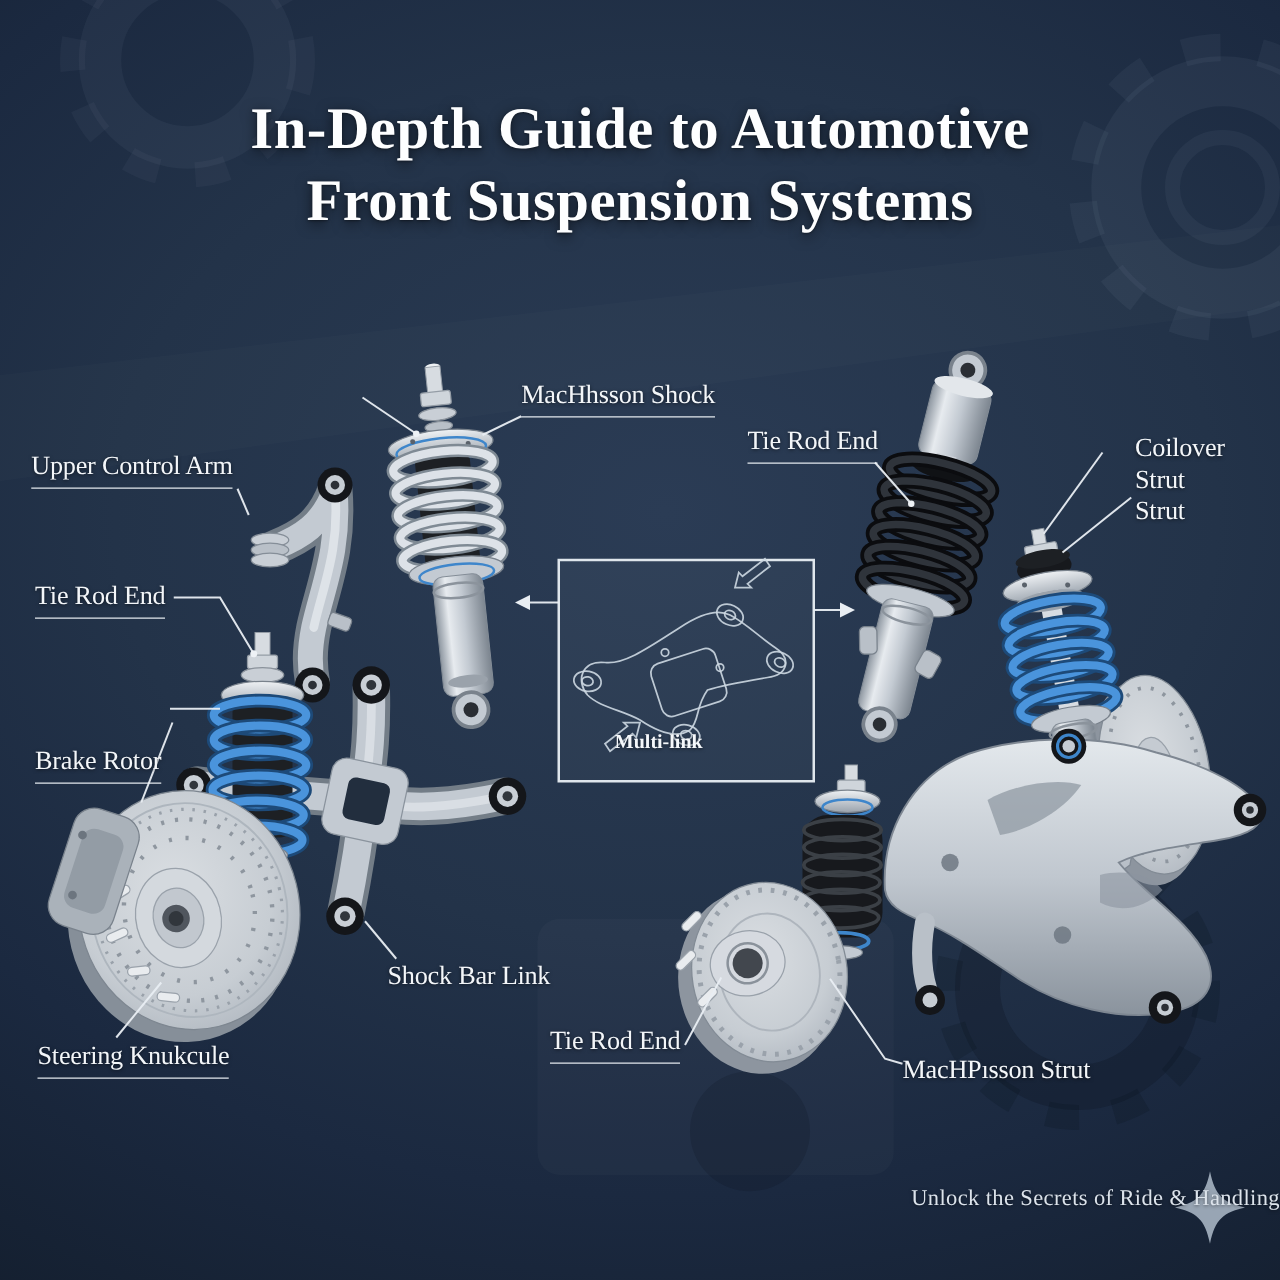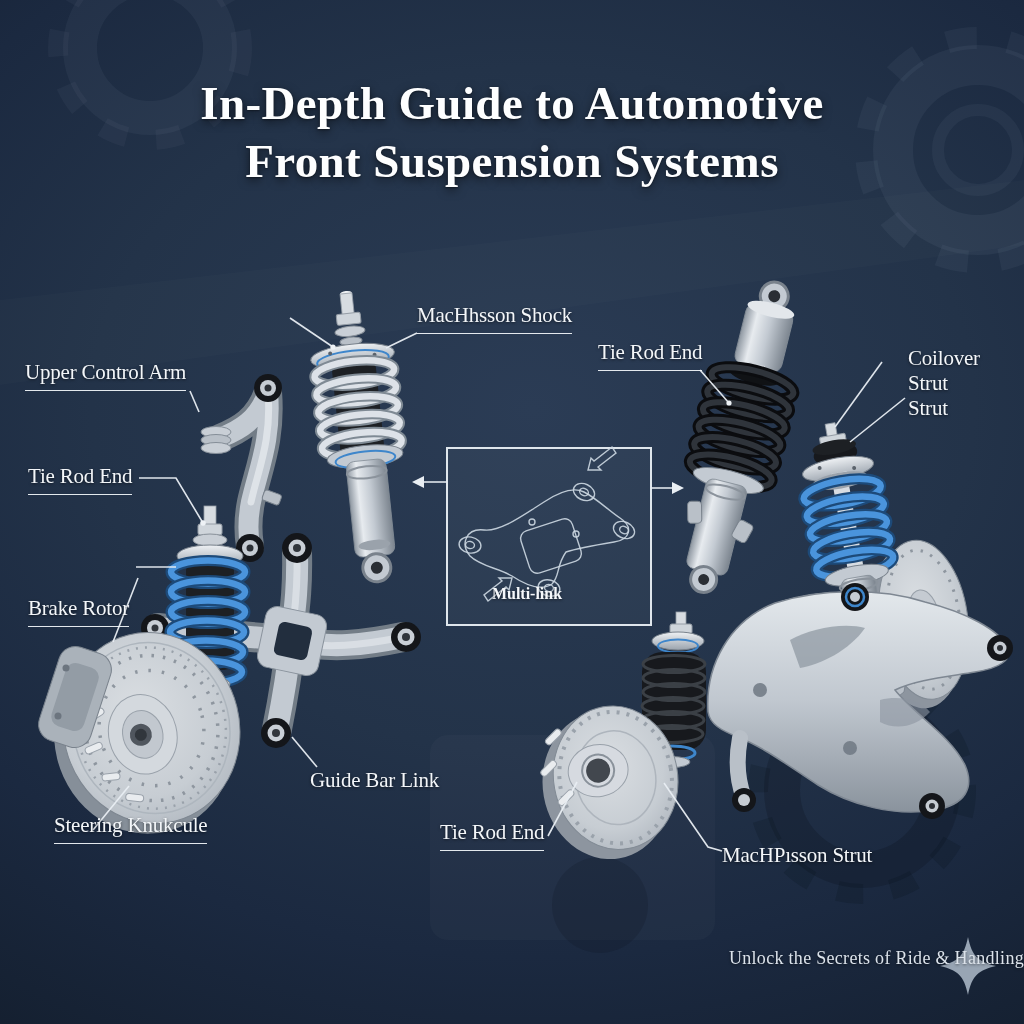--- a/index.html
+++ b/index.html
@@ -19,21 +19,21 @@
   .lb-dw{left:133px;top:288px;}
   .lb-cs{left:417px;top:303px;}
   .lb-trer{left:598px;top:340px;}
   .lb-macr{left:908px;top:346px;}
   .lb-macr span{display:block;}
   .lb-uca{left:25px;top:360px;}
   .lb-trel{left:28px;top:464px;}
   .lb-br{left:28px;top:552px;margin-top:44px;}
   .lb-ml{left:447px;top:581px;width:160px;text-align:center;font-weight:700;font-size:16px;color:#f5f8fb;letter-spacing:0;}
   .lb-sbl{left:310px;top:768px;}
-  .lb-sk{left:30px;top:813px;margin-left:24px;}
+  .lb-sk{left:30px;top:832px;}
   .lb-treb{left:440px;top:820px;}
   .lb-macb{left:722px;top:843px;text-align:center;}
 
   .tagline{position:absolute;top:948px;left:0;width:100%;text-align:right;
     color:#dce3eb;font-size:18px;letter-spacing:.3px;text-shadow:0 1px 3px rgba(0,0,0,.5);}
 
   
   .cl ellipse{fill:none;}
   .sp-sil .u{stroke:#7f8a94;stroke-width:10.5;}
   .sp-sil .o{stroke:#dde2e8;stroke-width:6.5;}
@@ -382,20 +382,20 @@
 <div class="label ul lb-trer">Tie Rod End</div>
 <div class="label lb-macr">
   <span>Coilover</span>
   <span>Strut</span>
   <span>Strut</span>
 </div>
 <div class="label ul lb-uca">Upper Control Arm</div>
 <div class="label ul lb-trel">Tie Rod End</div>
 <div class="label ul lb-br">Brake Rotor</div>
 <div class="label lb-ml">Multi-link</div>
-<div class="label lb-sbl">Guide Bar Link</div>
+<div class="label lb-sbl">Shock Bar Link</div>
 <div class="label ul lb-sk">Steering Knukcule</div>
 <div class="label ul lb-treb">Tie Rod End</div>
 <div class="label lb-macb">MacHPısson Strut</div>
 
 <div class="tagline">Unlock the Secrets of Ride &amp; Handling</div>
 
 </div>
 
 </body></html>

